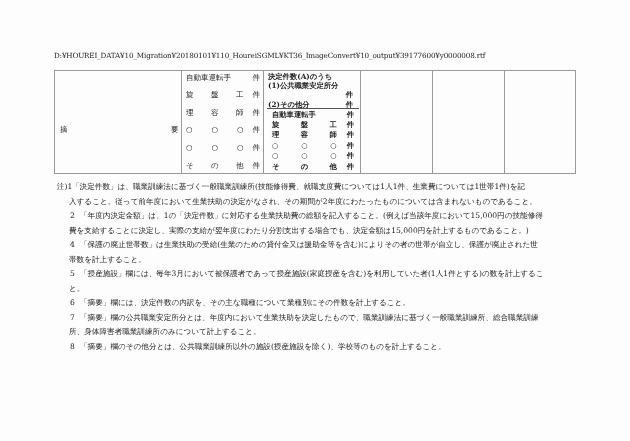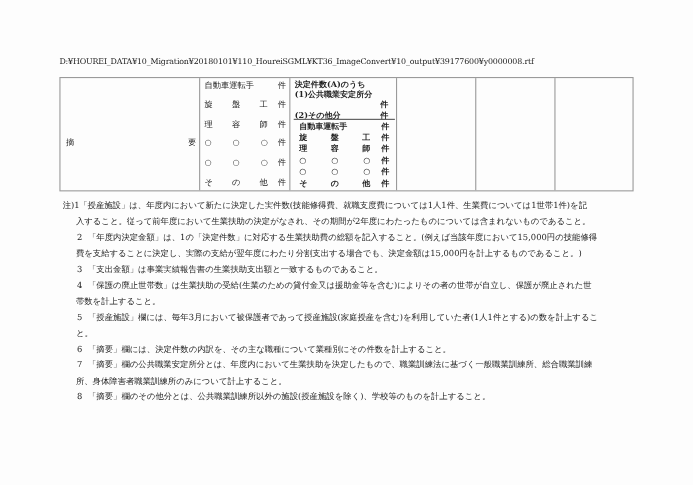--- a/index.html
+++ b/index.html
@@ -177,27 +177,26 @@
           <span>他</span>
         </span>
       <span>件</span>
     </div>
   </div>
 
   <div></div>
 </div>
 
 <div class="notes">
-  <div class="note"><span class="num first">注)1</span><span>「授産施設」は、年度内において新たに決定した実件数(技能修得費、就職支度費については1人1件、生業費については1世帯1件)を記</span></div>
+  <div class="note"><span class="num first">注)1</span><span>「決定件数」は、職業訓練法に基づく一般職業訓練所(技能修得費、就職支度費については1人1件、生業費については1世帯1件)を記</span></div>
   <div class="note indent"><span>入すること。従って前年度において生業扶助の決定がなされ、その期間が2年度にわたったものについては含まれないものであること。</span></div>
 
   <div class="note n2"><span class="num">2</span><span>「年度内決定金額」は、1の「決定件数」に対応する生業扶助費の総額を記入すること。(例えば当該年度において15,000円の技能修得</span></div>
   <div class="note indent"><span>費を支給することに決定し、実際の支給が翌年度にわたり分割支出する場合でも、決定金額は15,000円を計上するものであること。)</span></div>
 
-  <div class="note n2"><span class="num">3</span><span>「支出金額」は事業実績報告書の生業扶助支出額と一致するものであること。</span></div>
 
   <div class="note n2"><span class="num">4</span><span>「保護の廃止世帯数」は生業扶助の受給(生業のための貸付金又は援助金等を含む)によりその者の世帯が自立し、保護が廃止された世</span></div>
   <div class="note indent"><span>帯数を計上すること。</span></div>
 
   <div class="note n2"><span class="num">5</span><span>「授産施設」欄には、毎年3月において被保護者であって授産施設(家庭授産を含む)を利用していた者(1人1件とする)の数を計上するこ</span></div>
   <div class="note indent"><span>と。</span></div>
 
   <div class="note n2"><span class="num">6</span><span>「摘要」欄には、決定件数の内訳を、その主な職種について業種別にその件数を計上すること。</span></div>
 
   <div class="note n2"><span class="num">7</span><span>「摘要」欄の公共職業安定所分とは、年度内において生業扶助を決定したもので、職業訓練法に基づく一般職業訓練所、総合職業訓練</span></div>

